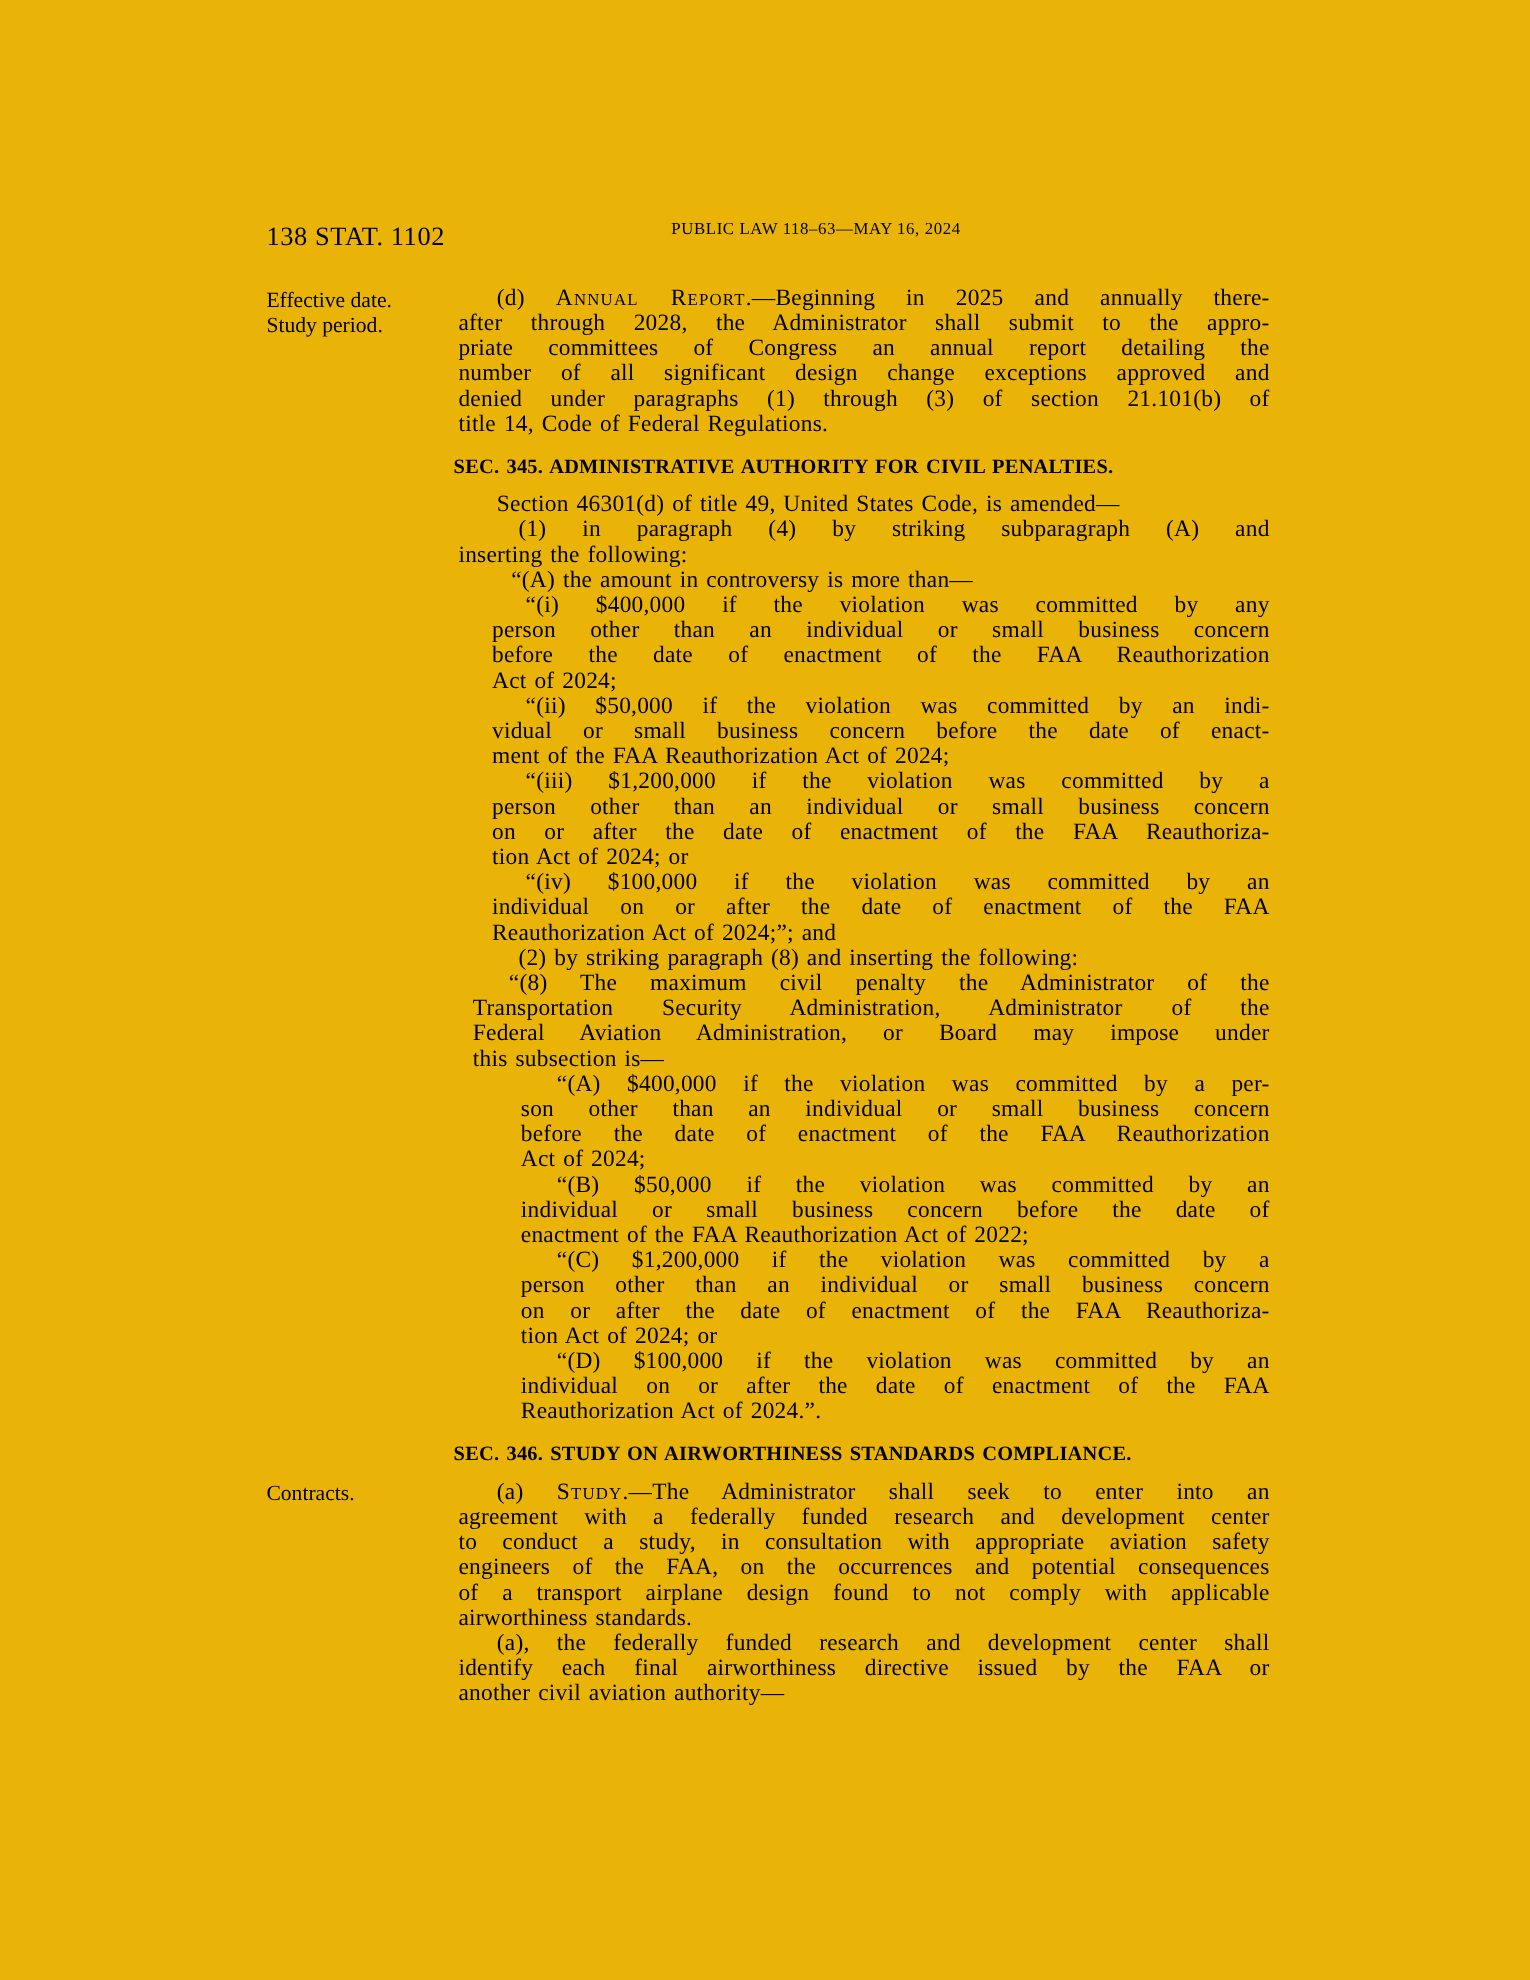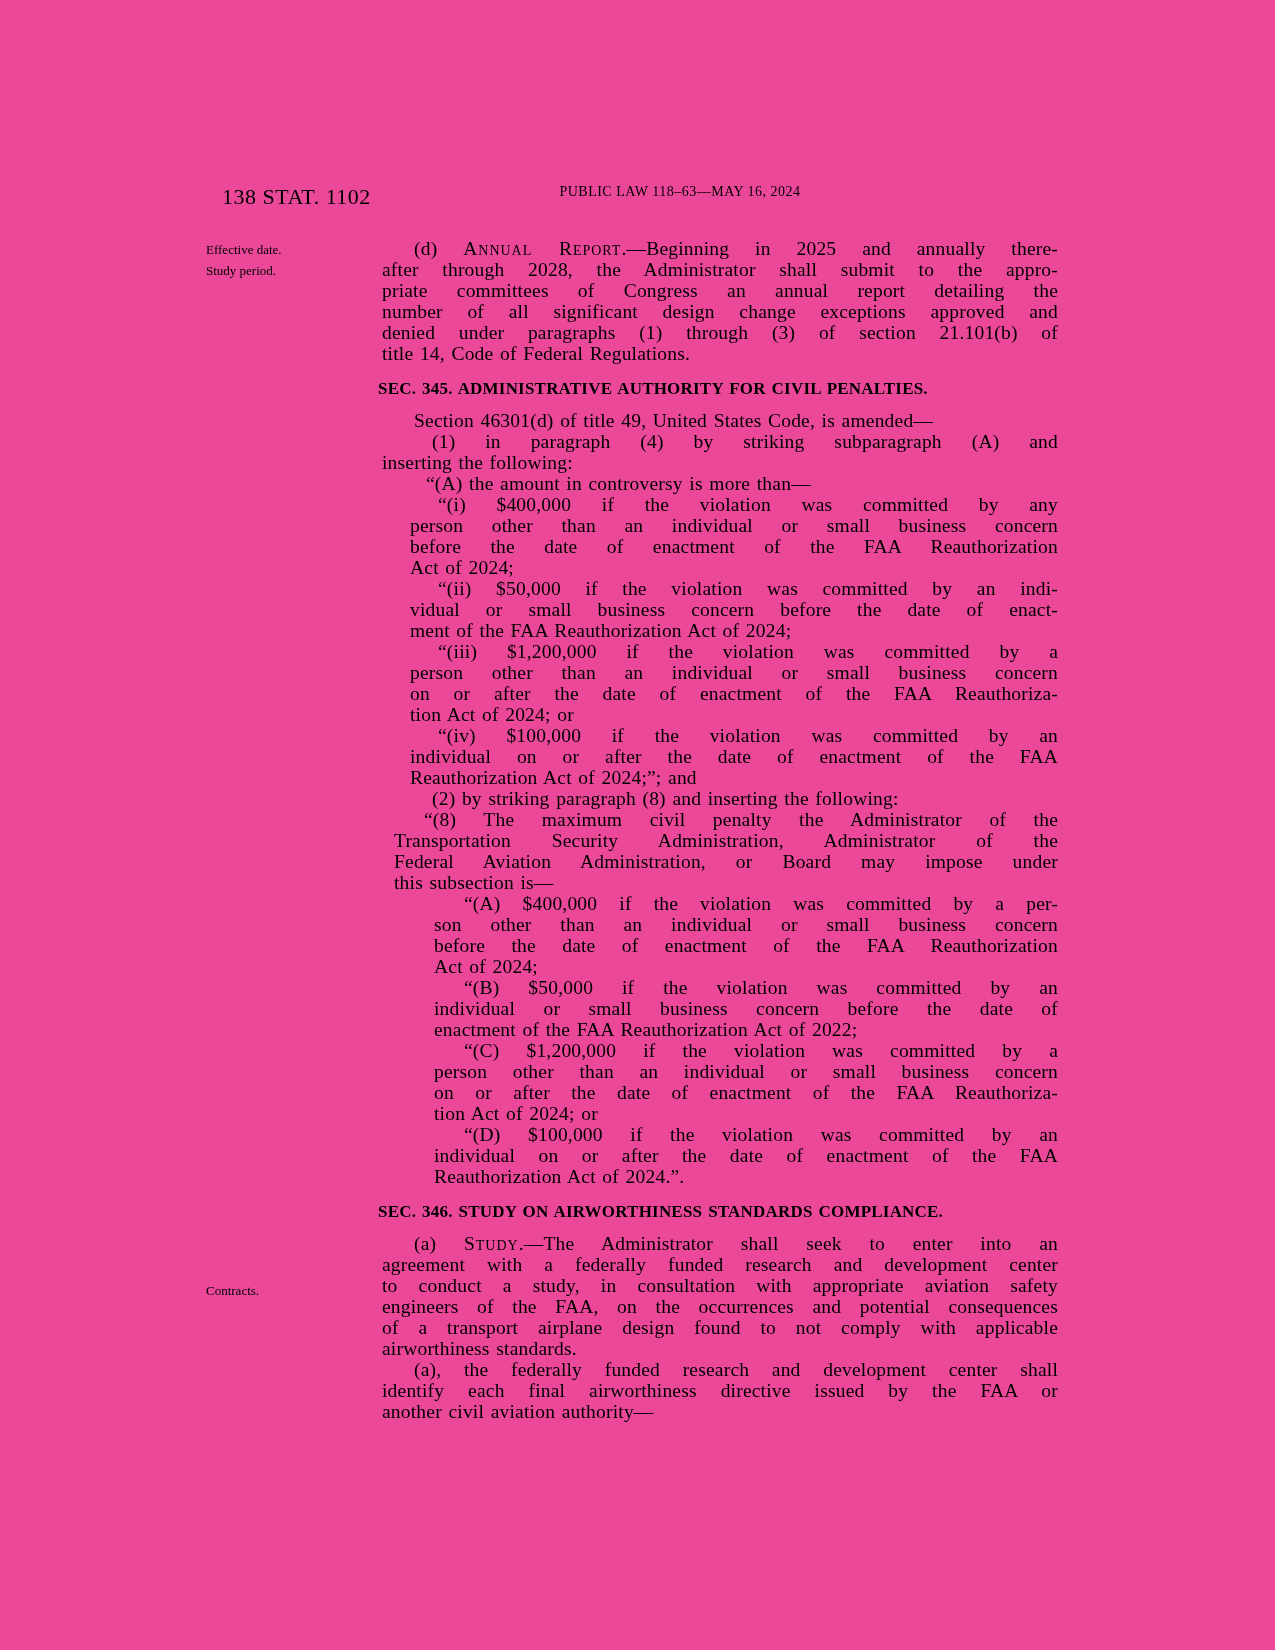--- a/index.html
+++ b/index.html
@@ -1,17 +1,17 @@
 <!DOCTYPE html>
 <html><head>
 <meta charset="utf-8">
 <style>
   html,body{margin:0;padding:0;background:#e8e8e8;}
   .page{
-    position:relative;width:1275px;height:1650px;background:#ec4899;color:#000;
+    position:relative;width:1275px;height:1650px;background:#eab308;color:#000;
     font-family:"Liberation Serif","DejaVu Serif",serif;overflow:hidden;margin:0 auto;
   }
   .runhead-stat{
     position:absolute;left:222px;top:184px;font-size:22px;letter-spacing:.5px;white-space:nowrap;
   }
   .runhead-title{
     position:absolute;left:380px;top:184px;width:600px;text-align:center;
     font-size:14px;letter-spacing:.5px;white-space:nowrap;
   }
   .doc{
@@ -31,36 +31,36 @@
   .flush      > .ln:first-child{padding-left:32px;}
   .numbered   > .ln:first-child{padding-left:50px;}
   .quote-sub {margin-left:44px;}
   .quote-clause{margin-left:28px;}
   .quote-clause > .ln:first-child{padding-left:28px;}
   .quote-para{margin-left:12px;}
   .quote-para > .ln:first-child{padding-left:30px;}
   .quote-sub2{margin-left:52px;}
   .quote-sub2 > .ln:first-child{padding-left:30px;font-family:Liberation Serif, serif;}
   .margin-note{
-    position:absolute;left:206px;width:150px;font-size:13px;line-height:20.5px;
+    position:absolute;left:222px;width:150px;font-size:18px;line-height:20.5px;
   }
   .note-ln{display:block;}
 </style>
 </head>
 <body>
 
 <div class="page">
   <div class="runhead-stat">138 STAT. 1102</div>
   <div class="runhead-title">PUBLIC LAW 118–63—MAY 16, 2024</div>
 
   <div class="margin-note" style="top:240px;">
       <span class="note-ln">Effective date.</span>
       <span class="note-ln">Study period.</span>
     </div>
-  <div class="margin-note" style="top:1234px;margin-top:47px;">
+  <div class="margin-note" style="top:1234px;">
       <span class="note-ln">Contracts.</span>
     </div>
 
   <div class="doc">
       <p class="para subsection">
         <span class="ln">(d) <span class="sc">Annual Report</span>.—Beginning in 2025 and annually there-</span>
         <span class="ln">after through 2028, the Administrator shall submit to the appro-</span>
         <span class="ln">priate committees of Congress an annual report detailing the</span>
         <span class="ln">number of all significant design change exceptions approved and</span>
         <span class="ln">denied under paragraphs (1) through (3) of section 21.101(b) of</span>

